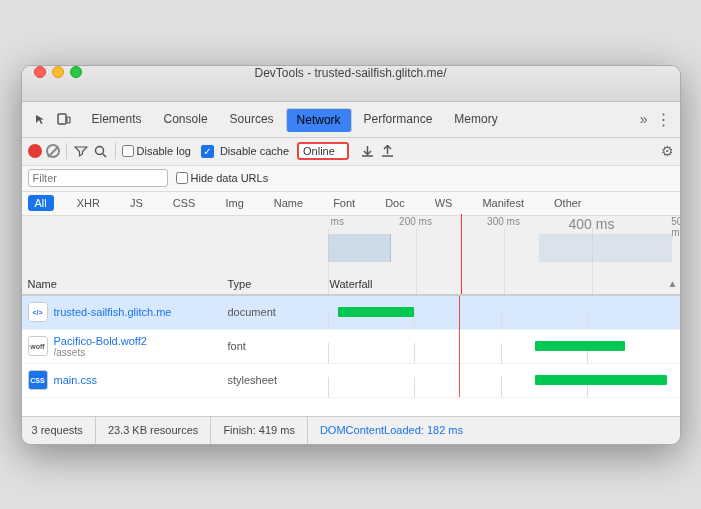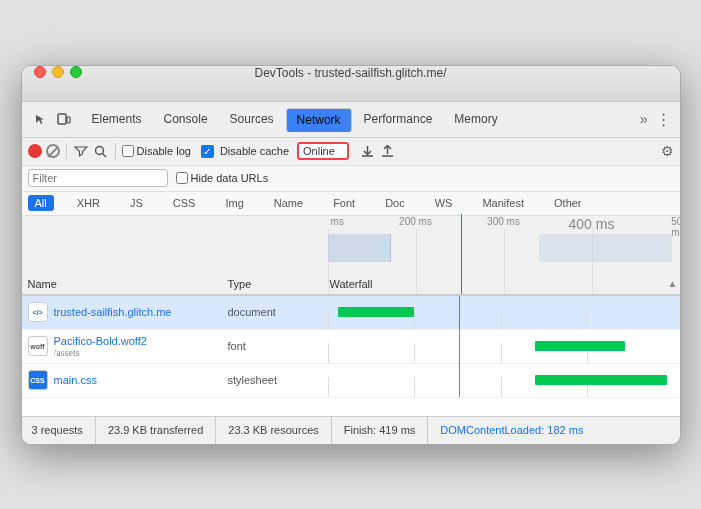--- a/index.html
+++ b/index.html
@@ -262,21 +262,20 @@
     .row-name {
       font-size: 11px;
       color: #1a73e8;
       white-space: nowrap;
       overflow: hidden;
       text-overflow: ellipsis;
     }
     .row-subname {
       font-size: 10px;
       color: #888;
-      font-family: Liberation Serif, serif;
     }
     .row-type {
       width: 100px;
       flex-shrink: 0;
       font-size: 11px;
       color: #555;
     }
     .row-waterfall {
       flex: 1;
       height: 34px;
@@ -553,23 +552,20 @@
         </div>
       </div>
     </div>
   </div>
 
   <div class="status-bar">
     <div class="status-segment">
       <span>3 requests</span>
     </div>
     <div class="status-segment">
-      <span>23.9 KB transferred</span>
-    </div>
-    <div class="status-segment">
       <span>23.3 KB resources</span>
     </div>
     <div class="status-segment">
       <span>Finish: 419 ms</span>
     </div>
     <div class="status-segment">
       <span class="dom-link">DOMContentLoaded: 182 ms</span>
     </div>
   </div>
 </div>

